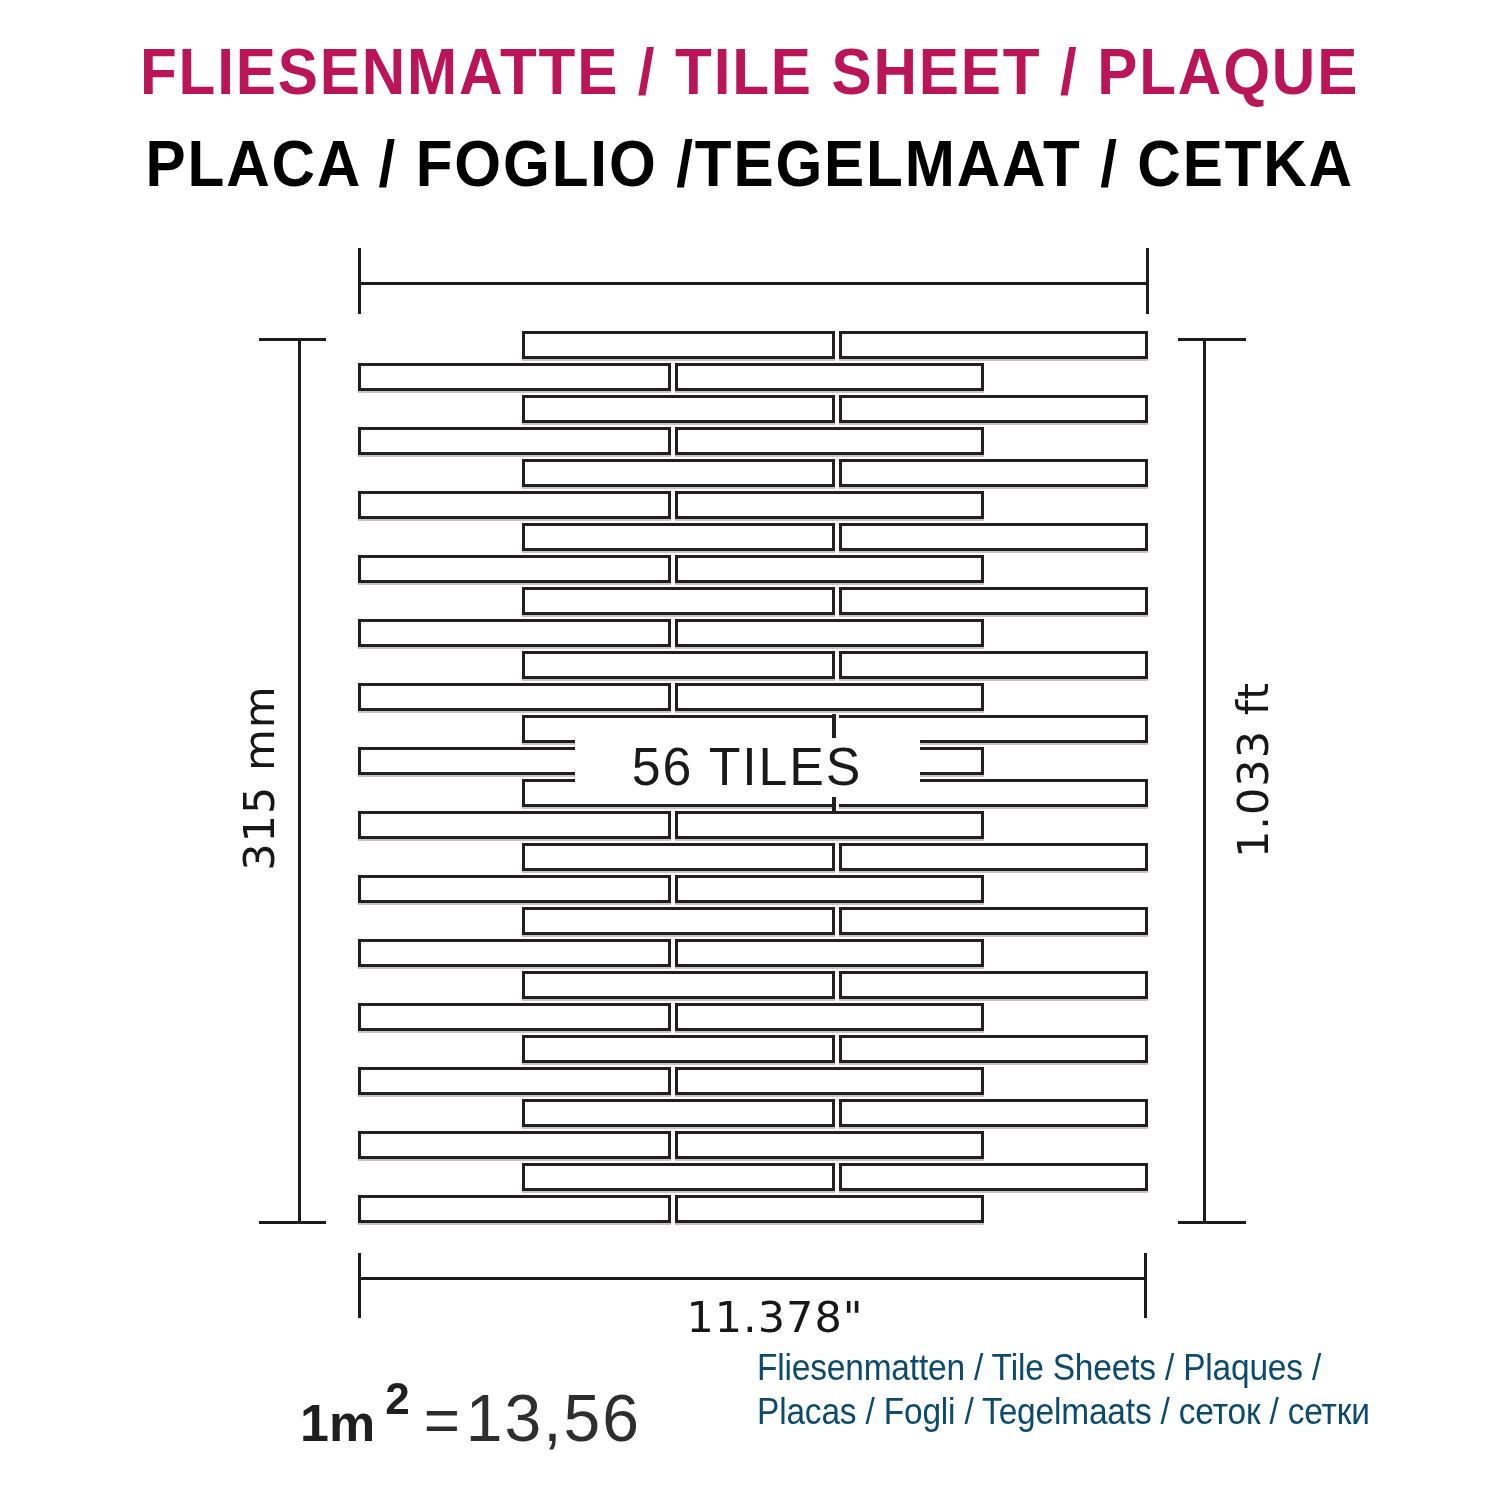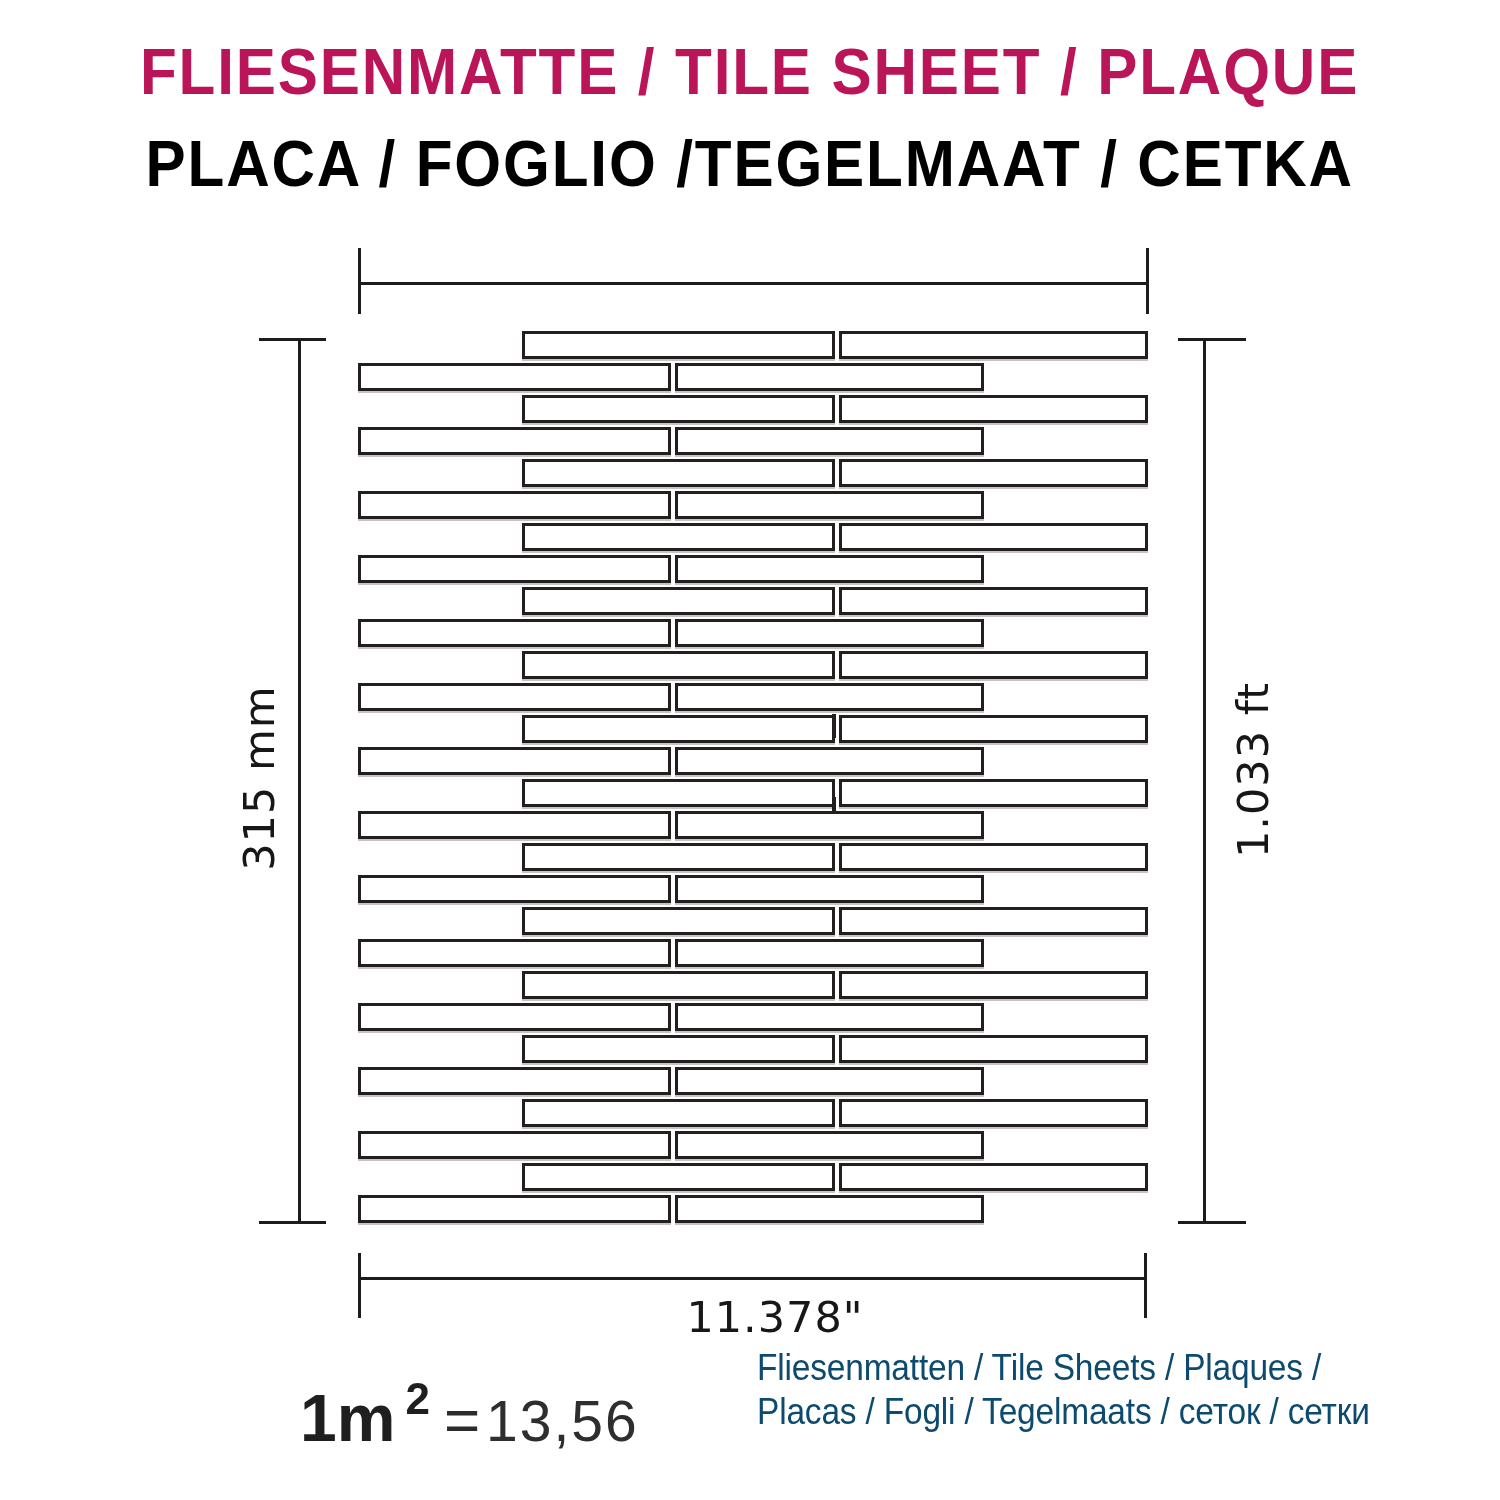--- a/index.html
+++ b/index.html
@@ -28,24 +28,24 @@
     position:absolute;left:575px;top:718px;width:345px;height:86px;background:#ffffff;
     display:flex;align-items:center;justify-content:center;padding-top:10px;box-sizing:border-box;
   }
   #sheet-label-text{
     font-size:54px;color:#1a1a1a;letter-spacing:2px;white-space:nowrap;
     display:inline-block;transform:scaleX(0.96);
   }
   .junction-tick{position:absolute;width:4px;background:#221f1e;}
   
   #footer{position:absolute;left:300px;top:1380px;display:flex;align-items:baseline;color:#1f1f1f;}
-  #footer .area{font-size:66px;font-weight:bold;letter-spacing:0px;}
+  #footer .area{font-size:52px;font-weight:bold;letter-spacing:0px;}
   #footer .sup{font-size:44px;font-weight:bold;position:relative;top:-27px;margin-left:10px;}
   #footer .eq{font-size:62px;font-weight:normal;color:#2b2b2b;margin:0 6px 0 14px;}
-  #footer .count{font-size:57px;font-weight:normal;color:#2e2e2e;letter-spacing:2px;}
+  #footer .count{font-size:66px;font-weight:normal;color:#2e2e2e;letter-spacing:2px;}
   #footer-desc{
     position:absolute;left:757px;top:1346px;color:#0c4a6e;font-size:36px;line-height:44px;
     white-space:nowrap;
   }
   #footer-desc .desc-line{display:block;transform:scaleX(0.93);transform-origin:left center;letter-spacing:-0.2px;}
 </style>
 </head>
 <body>
 
 <div id="canvas">
@@ -126,20 +126,23 @@
       <div class="tile" style="left: 522px; top: 1099px; width: 313px; height: 28px;"></div>
       <div class="tile" style="left: 839px; top: 1099px; width: 309px; height: 28px;"></div>
       <div class="tile" style="left: 358px; top: 1131px; width: 313px; height: 28px;"></div>
       <div class="tile" style="left: 675px; top: 1131px; width: 309px; height: 28px;"></div>
       <div class="tile" style="left: 522px; top: 1163px; width: 313px; height: 28px;"></div>
       <div class="tile" style="left: 839px; top: 1163px; width: 309px; height: 28px;"></div>
       <div class="tile" style="left: 358px; top: 1195px; width: 313px; height: 28px;"></div>
       <div class="tile" style="left: 675px; top: 1195px; width: 309px; height: 28px;"></div>
     </div>
 
+  <div id="sheet-label-box">
+    <span id="sheet-label-text">56 TILES</span>
+  </div>
   <div class="junction-tick" style="left:832px;top:714px;height:24px;"></div>
   <div class="junction-tick" style="left:832px;top:797px;height:16px;"></div>
 
   <div id="footer">
     <span class="area">1m</span>
       <span class="sup">2</span>
       <span class="eq">=</span>
       <span class="count">13,56</span>
   </div>
   <div id="footer-desc">

